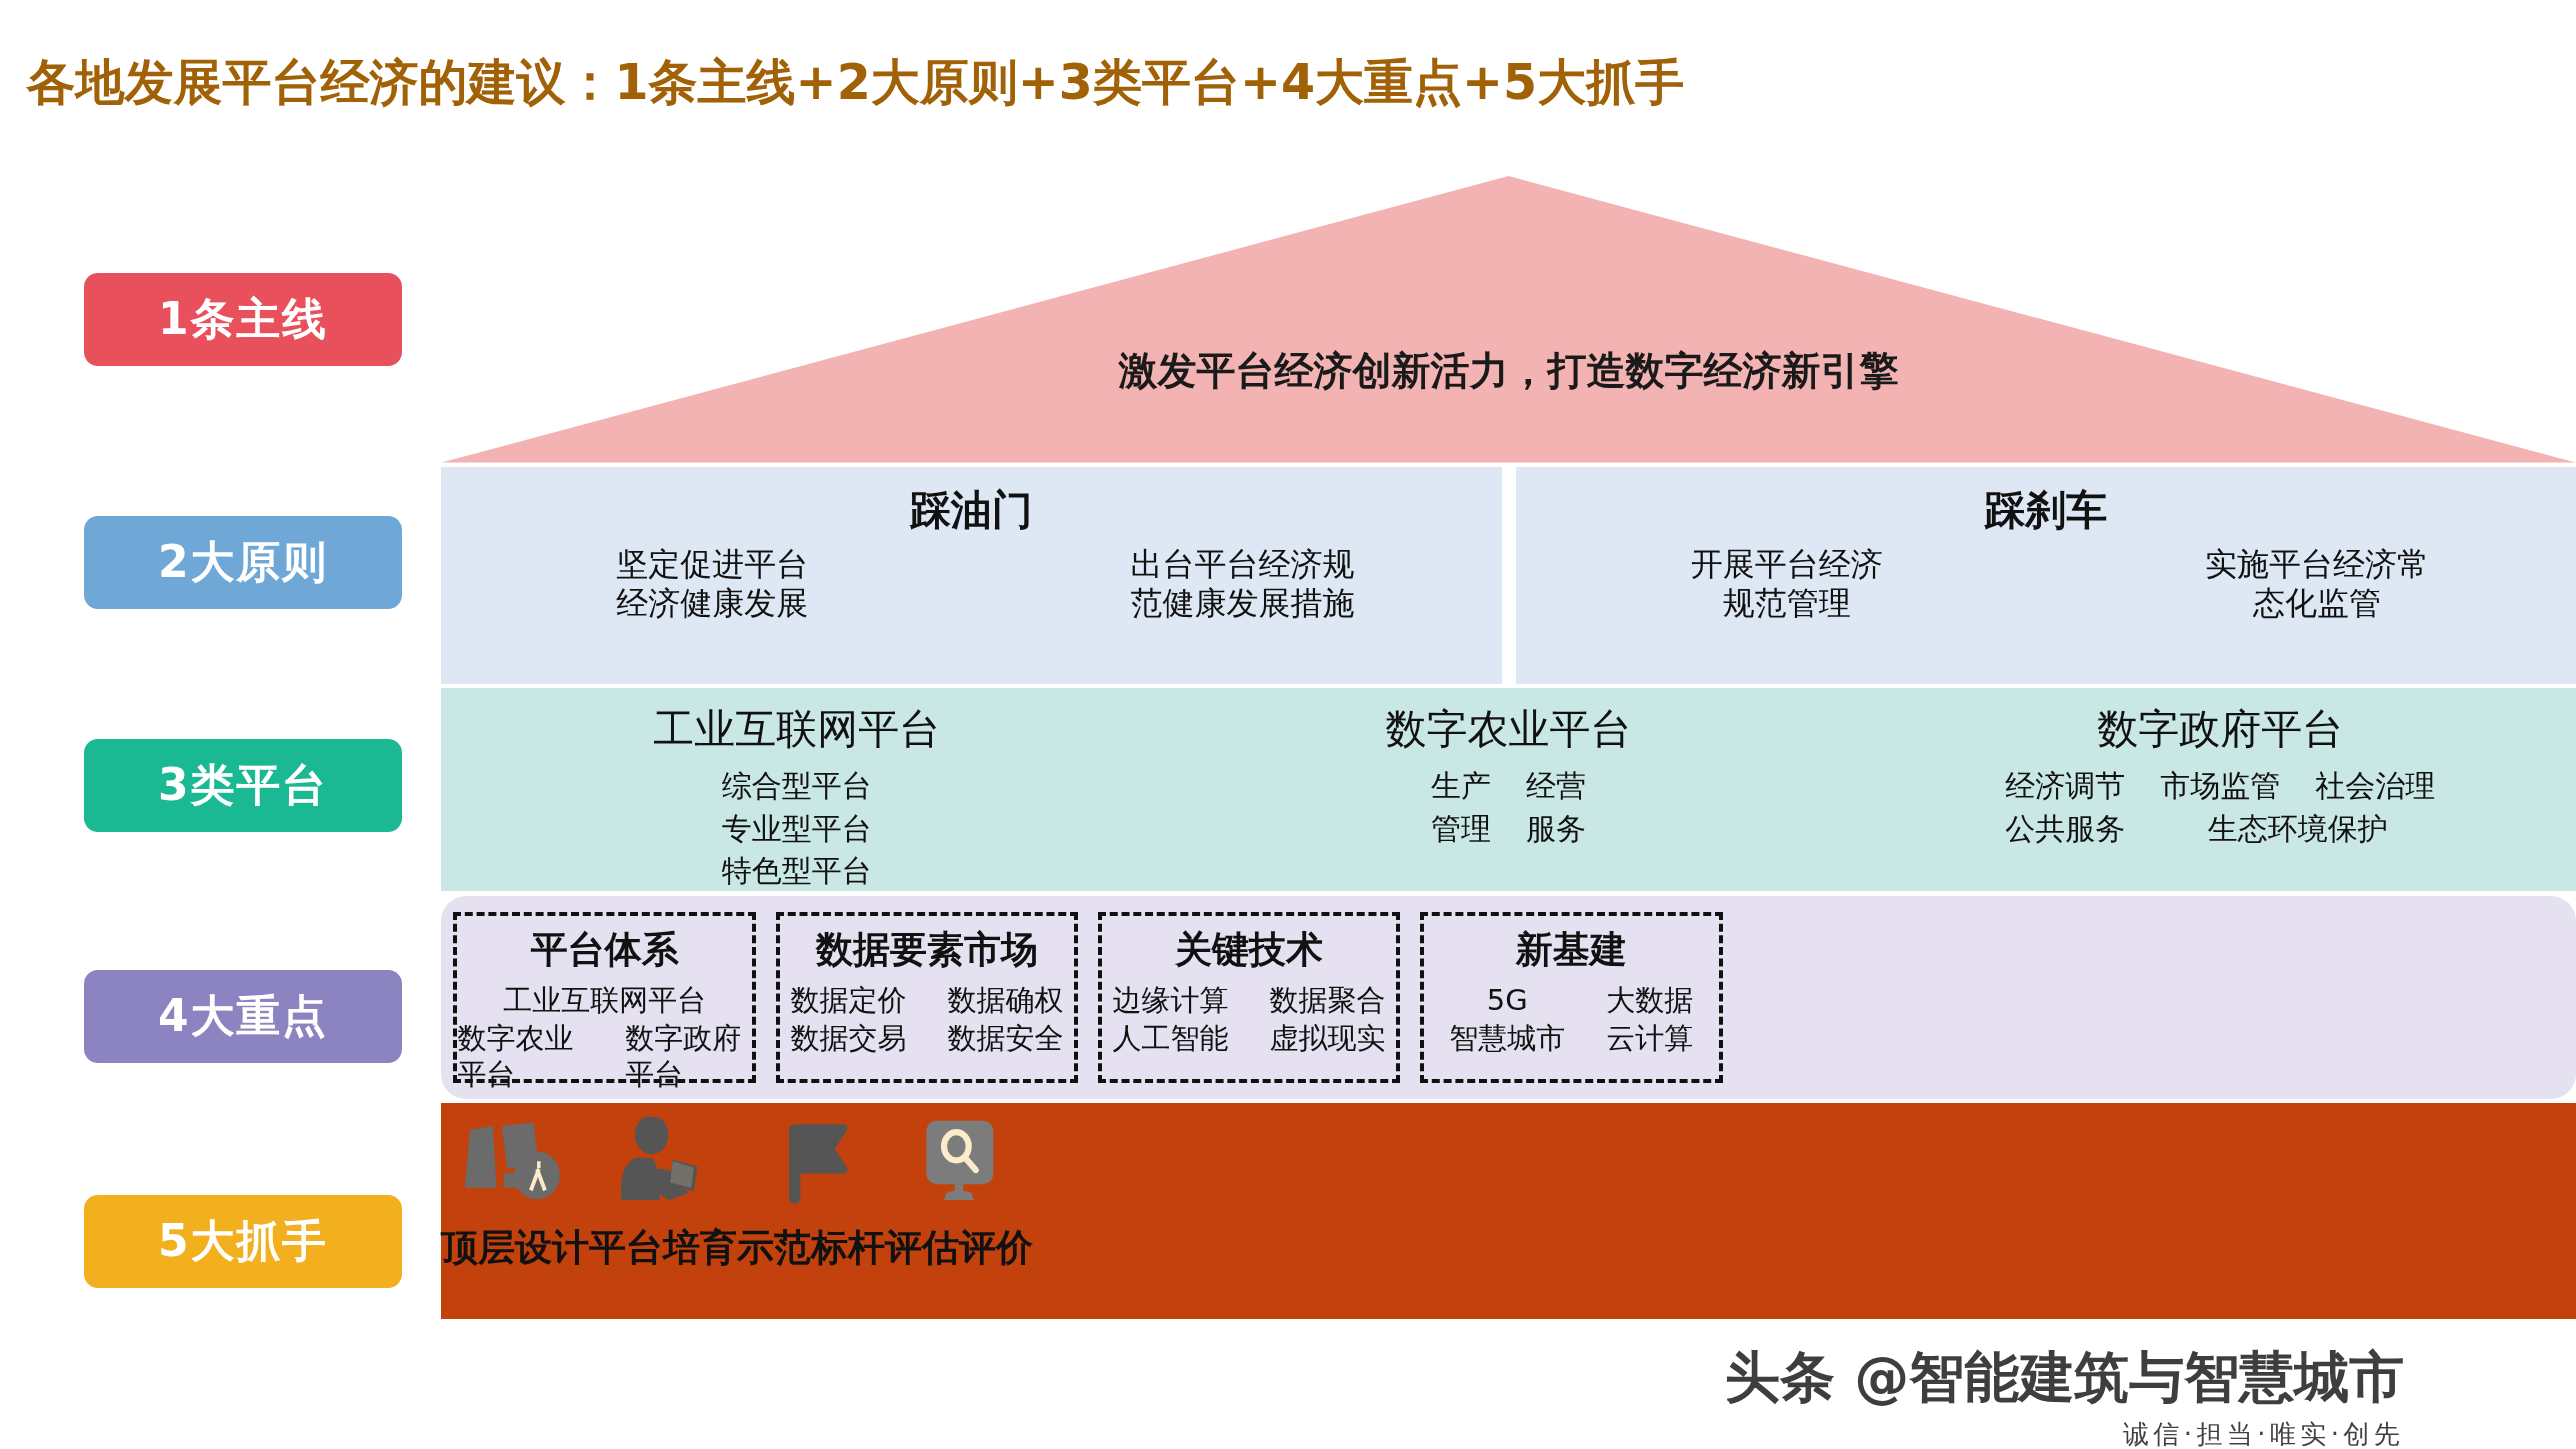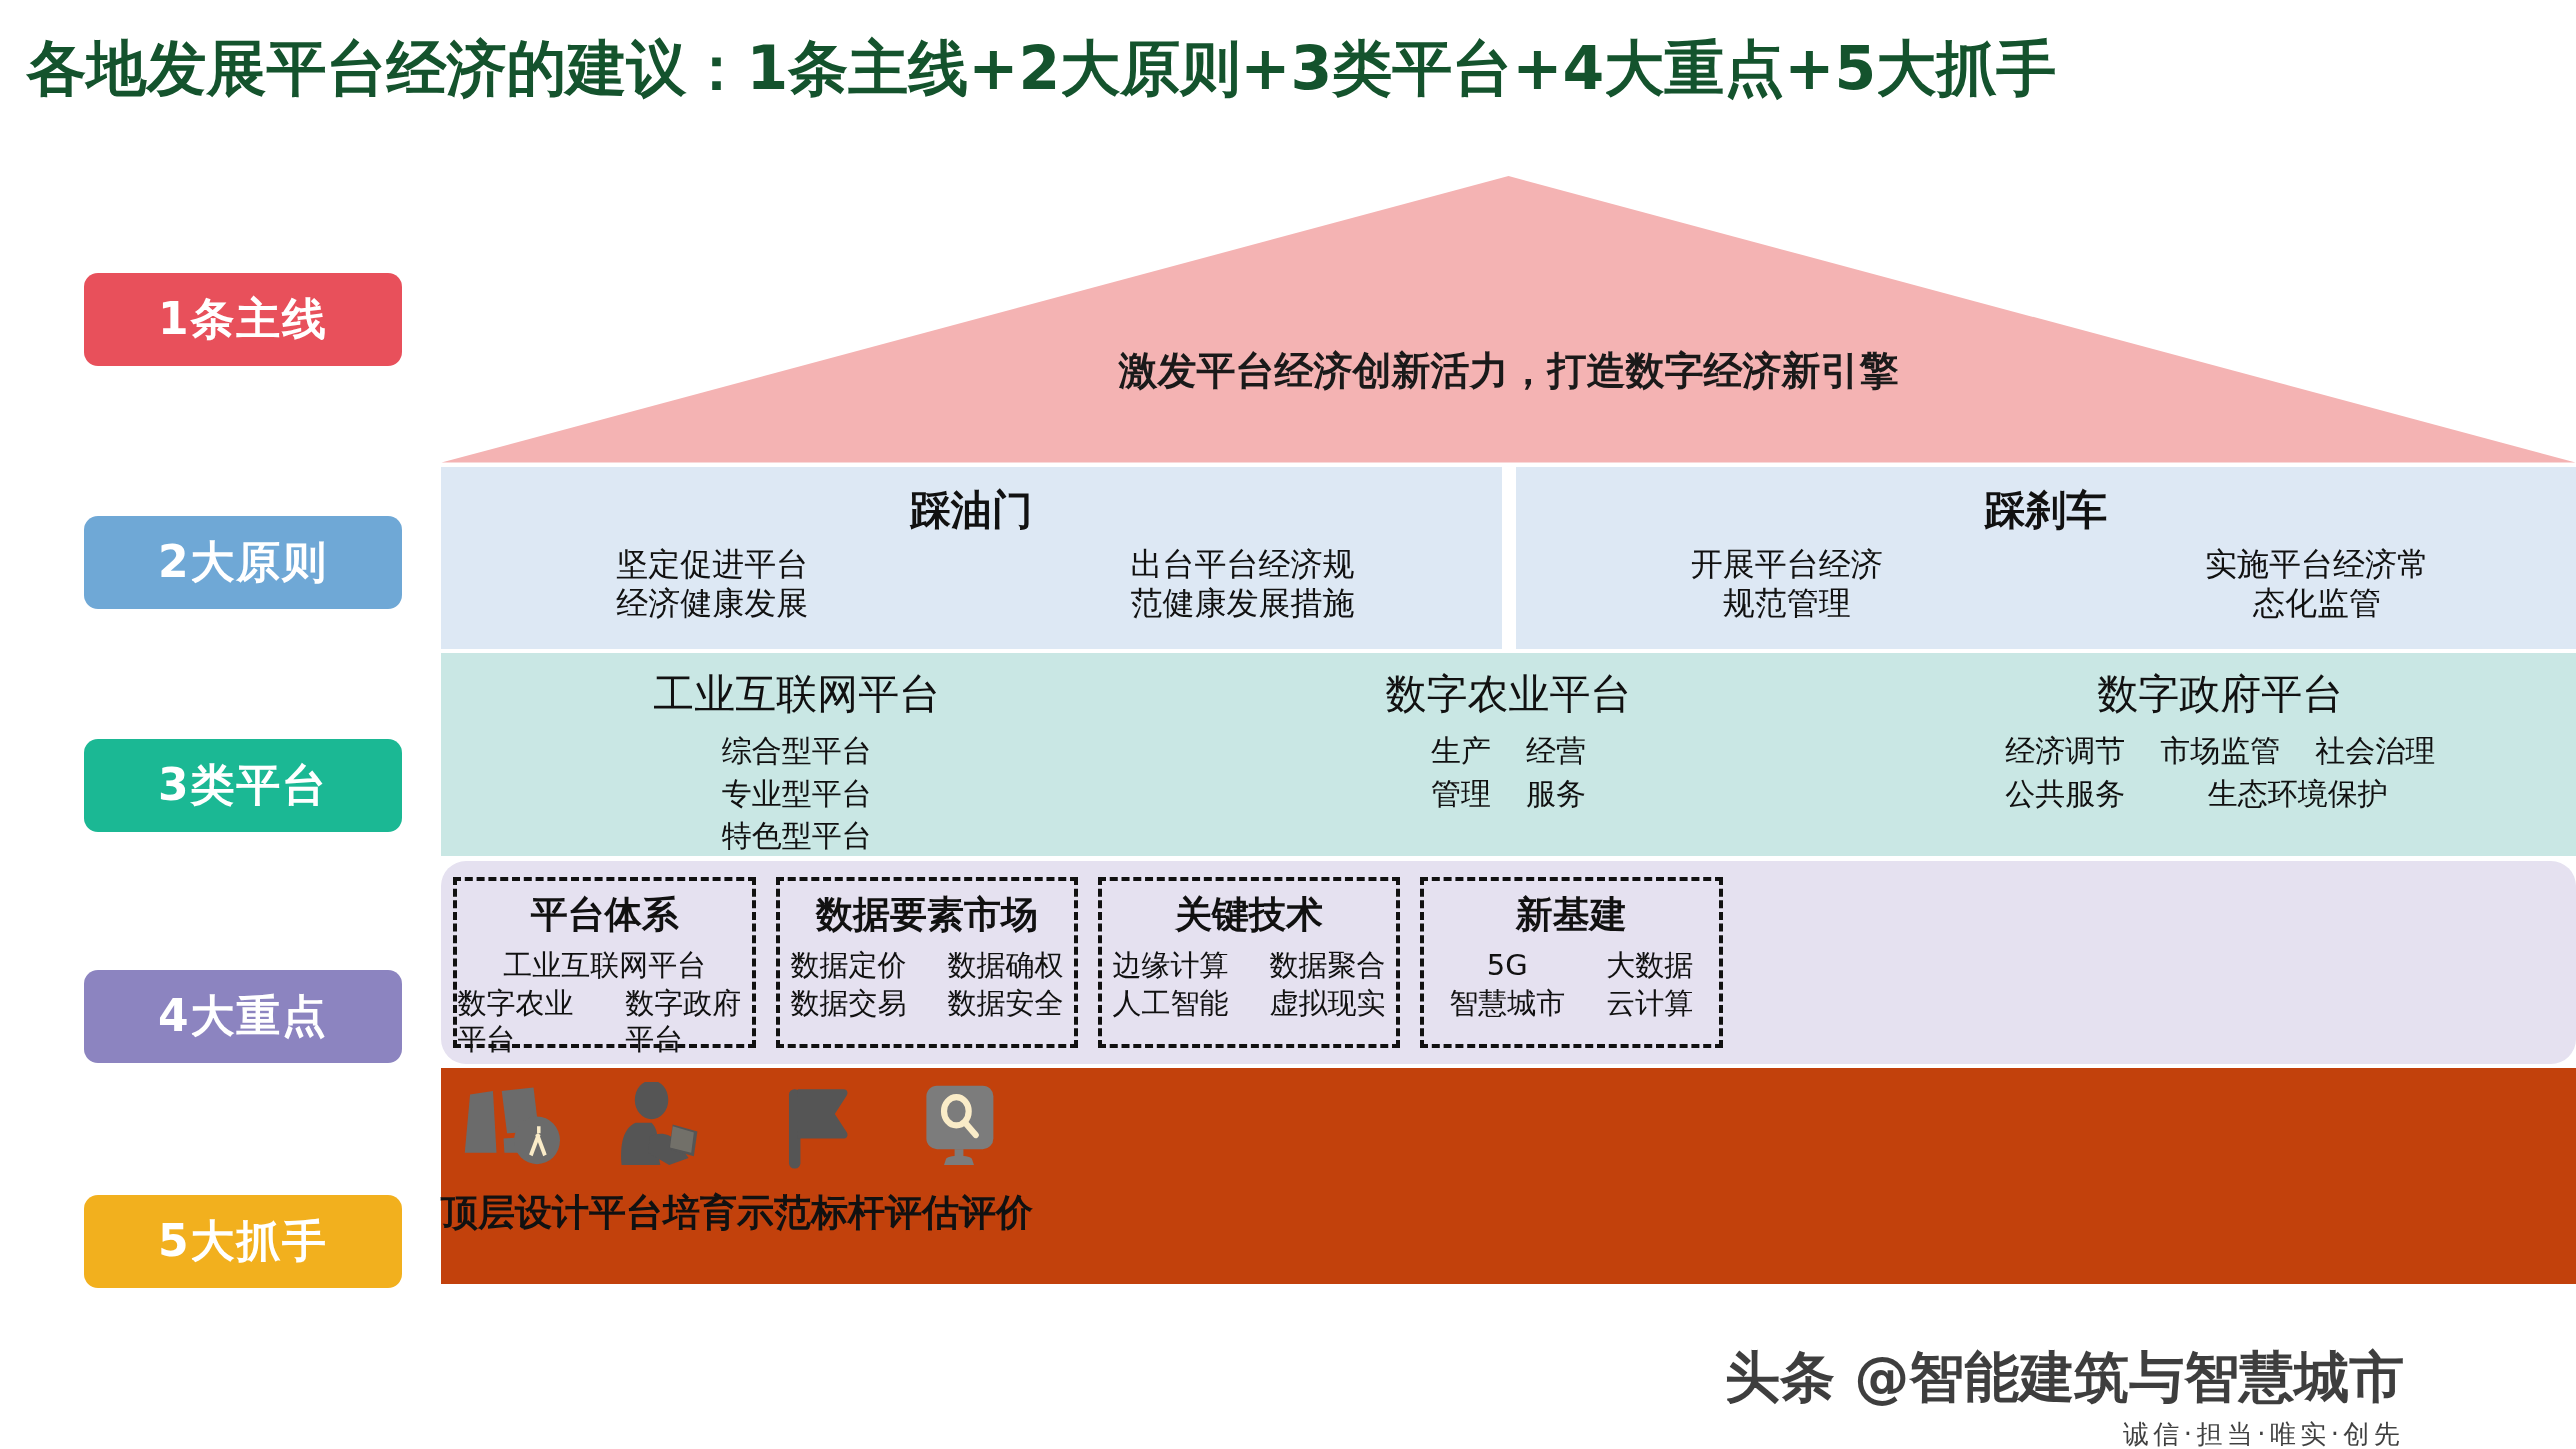--- a/index.html
+++ b/index.html
@@ -6,22 +6,22 @@
   html, body {
     width: 2576px; height: 1449px;
     background: #ffffff;
     font-family: "Liberation Sans", "DejaVu Sans", sans-serif;
     overflow: hidden;
   }
   #page { position: relative; width: 2576px; height: 1449px; background: #fff; }
 
   
   #title {
-    position: absolute; left: 26.5px; top: 29px;
-    font-size: 60px; font-weight: bold; color: #14532d;
+    position: absolute; left: 26.5px; top: 50px;
+    font-size: 49px; font-weight: bold; color: #a16207;
     letter-spacing: 0px; white-space: nowrap;
     font-family: "DejaVu Sans", "Liberation Sans", sans-serif;
   }
 
   
   .chip {
     position: absolute; left: 84px; width: 318px; height: 93px;
     border-radius: 14px;
     display: flex; align-items: center; justify-content: center;
     color: #ffffff; font-size: 44px; font-weight: bold;
@@ -43,21 +43,21 @@
   #tri-text {
     position: absolute; left: 0; top: 168px; width: 100%;
     text-align: center; font-size: 39px; font-weight: bold; color: #1a1a1a;
     font-family: "DejaVu Sans", "Liberation Sans", sans-serif;
   }
 
   
   .band { position: relative; display: flex; }
 
   
-  #band-principles { height: 182px; gap: 14px; }
+  #band-principles { height: 217px; gap: 14px; }
   .principle-panel {
     background: #dde8f4; flex: 1;
     display: flex; flex-direction: column; align-items: center;
     padding-top: 16px;
   }
   .principle-title {
     font-size: 41px; font-weight: bold; color: #111;
     font-family: "DejaVu Sans", "Liberation Sans", sans-serif;
     margin-bottom: 7px;
   }

